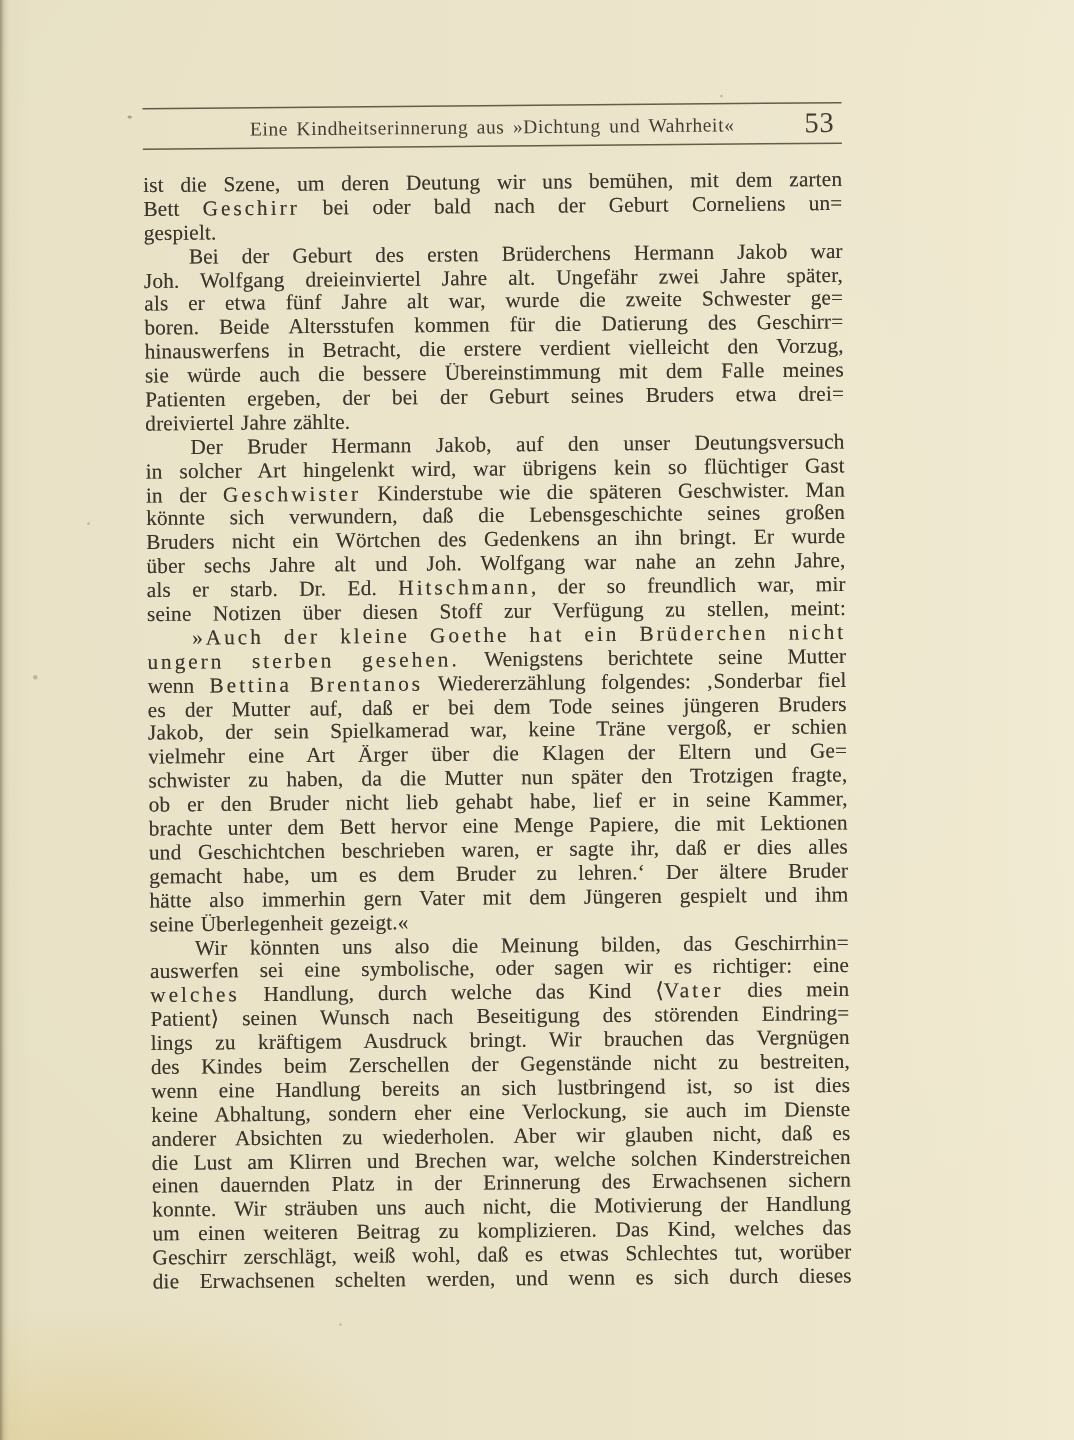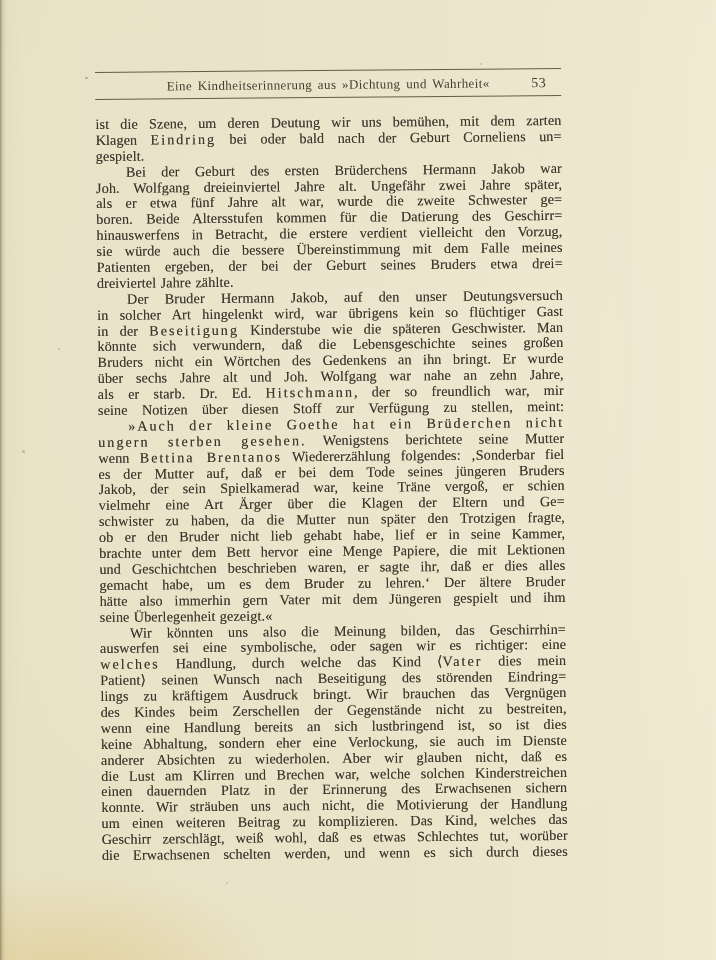--- a/index.html
+++ b/index.html
@@ -34,21 +34,21 @@
   .rule { position:absolute; left:0; width:466px; height:1px;
           background:var(--rule, #4b4434); opacity:.85; }
   .rule-top { top:2px; }
   .rule-bottom { top:29px; }
   .runhead {
     position:absolute; top:8px; left:0; width:466px; height:17px;
     font-size:13px; line-height:17px; letter-spacing:0.4px; word-spacing:2px;
     color:#433d31;
   }
   .runhead-title { display:block; text-align:center; }
-  .pagenum { position:absolute; right:15px; top:0; font-size:14px; }
+  .pagenum { position:absolute; right:5px; top:0; font-size:19px; }
 
   .text-block {
     position:absolute; top:47px; left:0; width:466px;
     text-shadow:0 0 0.4px rgba(59,54,44,0.55);
   }
   .para { margin:0; }
   .line {
     height:15.9px; line-height:15.9px; font-size:14.2px;
     letter-spacing:0.1px; word-spacing:0.05em;
     text-align:justify; text-align-last:justify;
@@ -72,37 +72,37 @@
 <div class="scan">
   <div class="rule rule-top"></div>
   <div class="runhead">
     <span class="runhead-title">Eine Kindheitserinnerung aus »Dichtung und Wahrheit«</span>
     <span class="pagenum">53</span>
   </div>
   <div class="rule rule-bottom"></div>
   <div class="text-block">
       <div class="para">
         <div class="line"><span>ist die Szene, um deren Deutung wir uns bemühen, mit dem zarten</span></div>
-        <div class="line"><span>Klagen </span><span class="sperr">Eindring</span><span> bei oder bald nach der Geburt Corneliens un=</span></div>
+        <div class="line"><span>Bett </span><span class="sperr">Geschirr</span><span> bei oder bald nach der Geburt Corneliens un=</span></div>
         <div class="line end"><span>gespielt.</span></div>
       </div>
       <div class="para">
         <div class="line ind"><span>Bei der Geburt des ersten Brüderchens Hermann Jakob war</span></div>
         <div class="line"><span>Joh. Wolfgang dreieinviertel Jahre alt. Ungefähr zwei Jahre später,</span></div>
         <div class="line"><span>als er etwa fünf Jahre alt war, wurde die zweite Schwester ge=</span></div>
         <div class="line"><span>boren. Beide Altersstufen kommen für die Datierung des Geschirr=</span></div>
         <div class="line"><span>hinauswerfens in Betracht, die erstere verdient vielleicht den Vorzug,</span></div>
         <div class="line"><span>sie würde auch die bessere Übereinstimmung mit dem Falle meines</span></div>
         <div class="line"><span>Patienten ergeben, der bei der Geburt seines Bruders etwa drei=</span></div>
         <div class="line end"><span>dreiviertel Jahre zählte.</span></div>
       </div>
       <div class="para">
         <div class="line ind"><span>Der Bruder Hermann Jakob, auf den unser Deutungsversuch</span></div>
         <div class="line"><span>in solcher Art hingelenkt wird, war übrigens kein so flüchtiger Gast</span></div>
-        <div class="line"><span>in der </span><span class="sperr">Beseitigung</span><span> Kinderstube wie die späteren Geschwister. Man</span></div>
+        <div class="line"><span>in der </span><span class="sperr">Geschwister</span><span> Kinderstube wie die späteren Geschwister. Man</span></div>
         <div class="line"><span>könnte sich verwundern, daß die Lebensgeschichte seines großen</span></div>
         <div class="line"><span>Bruders nicht ein Wörtchen des Gedenkens an ihn bringt. Er wurde</span></div>
         <div class="line"><span>über sechs Jahre alt und Joh. Wolfgang war nahe an zehn Jahre,</span></div>
         <div class="line"><span>als er starb. Dr. Ed. </span><span class="sperr">Hitschmann</span><span>, der so freundlich war, mir</span></div>
         <div class="line"><span>seine Notizen über diesen Stoff zur Verfügung zu stellen, meint:</span></div>
       </div>
       <div class="para">
         <div class="line ind"><span class="sperr">»Auch der kleine Goethe hat ein Brüderchen nicht</span></div>
         <div class="line"><span class="sperr">ungern sterben gesehen.</span><span> Wenigstens berichtete seine Mutter</span></div>
         <div class="line"><span>wenn </span><span class="sperr">Bettina Brentanos</span><span> Wiedererzählung folgendes: ‚Sonderbar fiel</span></div>

